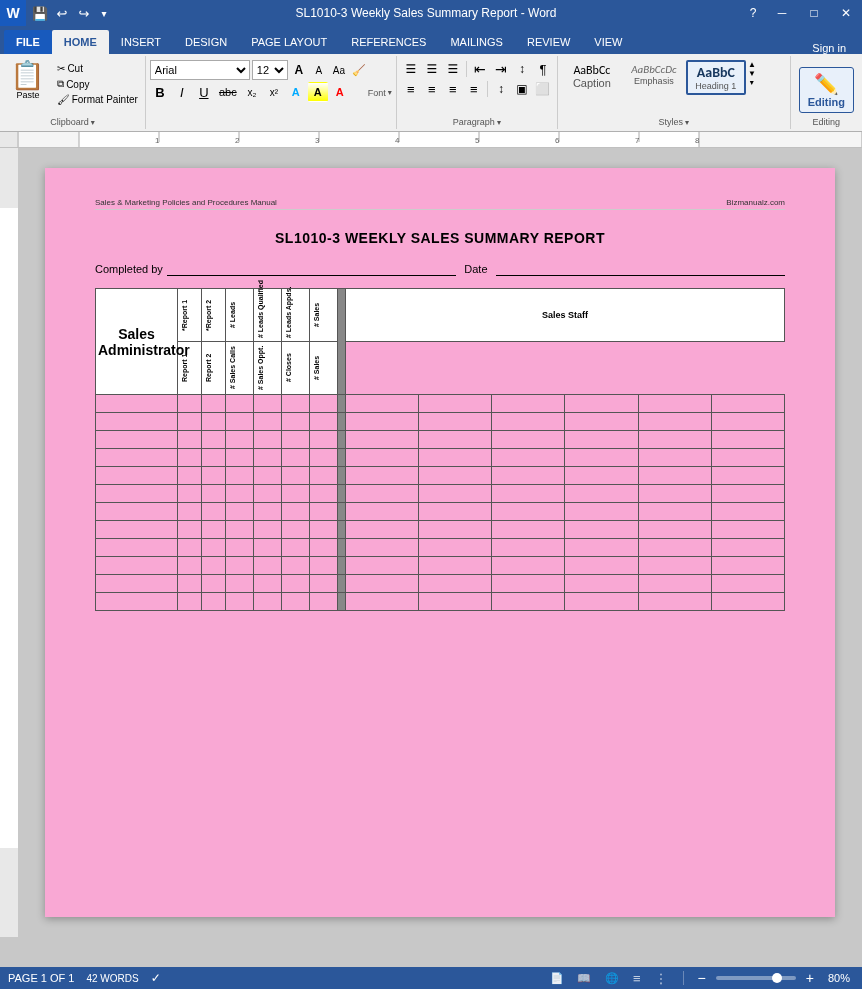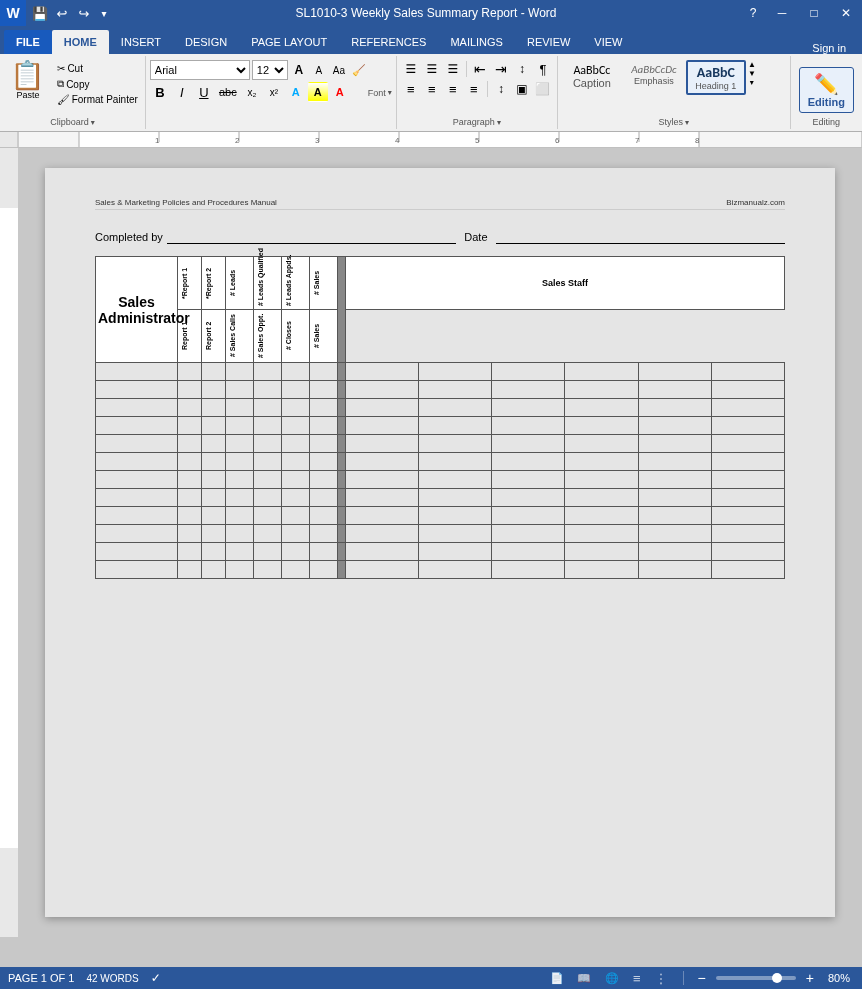--- a/index.html
+++ b/index.html
@@ -81,21 +81,21 @@
 
     
     #page-container {
       flex: 1;
       display: flex;
       justify-content: center;
       padding: 20px 0 20px 18px;
       overflow: auto;
     }
     #page {
-      background: #e5e5e5;
+      background: #f9a8d4;
       width: 790px;
       min-height: 740px;
       box-shadow: 0 2px 8px rgba(0,0,0,0.3);
       position: relative;
       padding: 30px 50px;
     }
 
     
     .page-header {
       display: flex;
@@ -462,20 +462,21 @@
   </div>
 
   <div id="page-container">
     <div id="page">
 
       <div class="page-header">
         <span>Sales &amp; Marketing Policies and Procedures Manual</span>
         <span>Bizmanualz.com</span>
       </div>
 
+      <div class="report-title">SL1010-3 WEEKLY SALES SUMMARY REPORT</div>
 
       <div class="completed-line">
         <span class="field-label">Completed by</span>
         <div class="underline-field"></div>
         <span class="date-label">Date</span>
         <div class="date-field"></div>
       </div>
 
       <table class="report-table">
         <thead>

